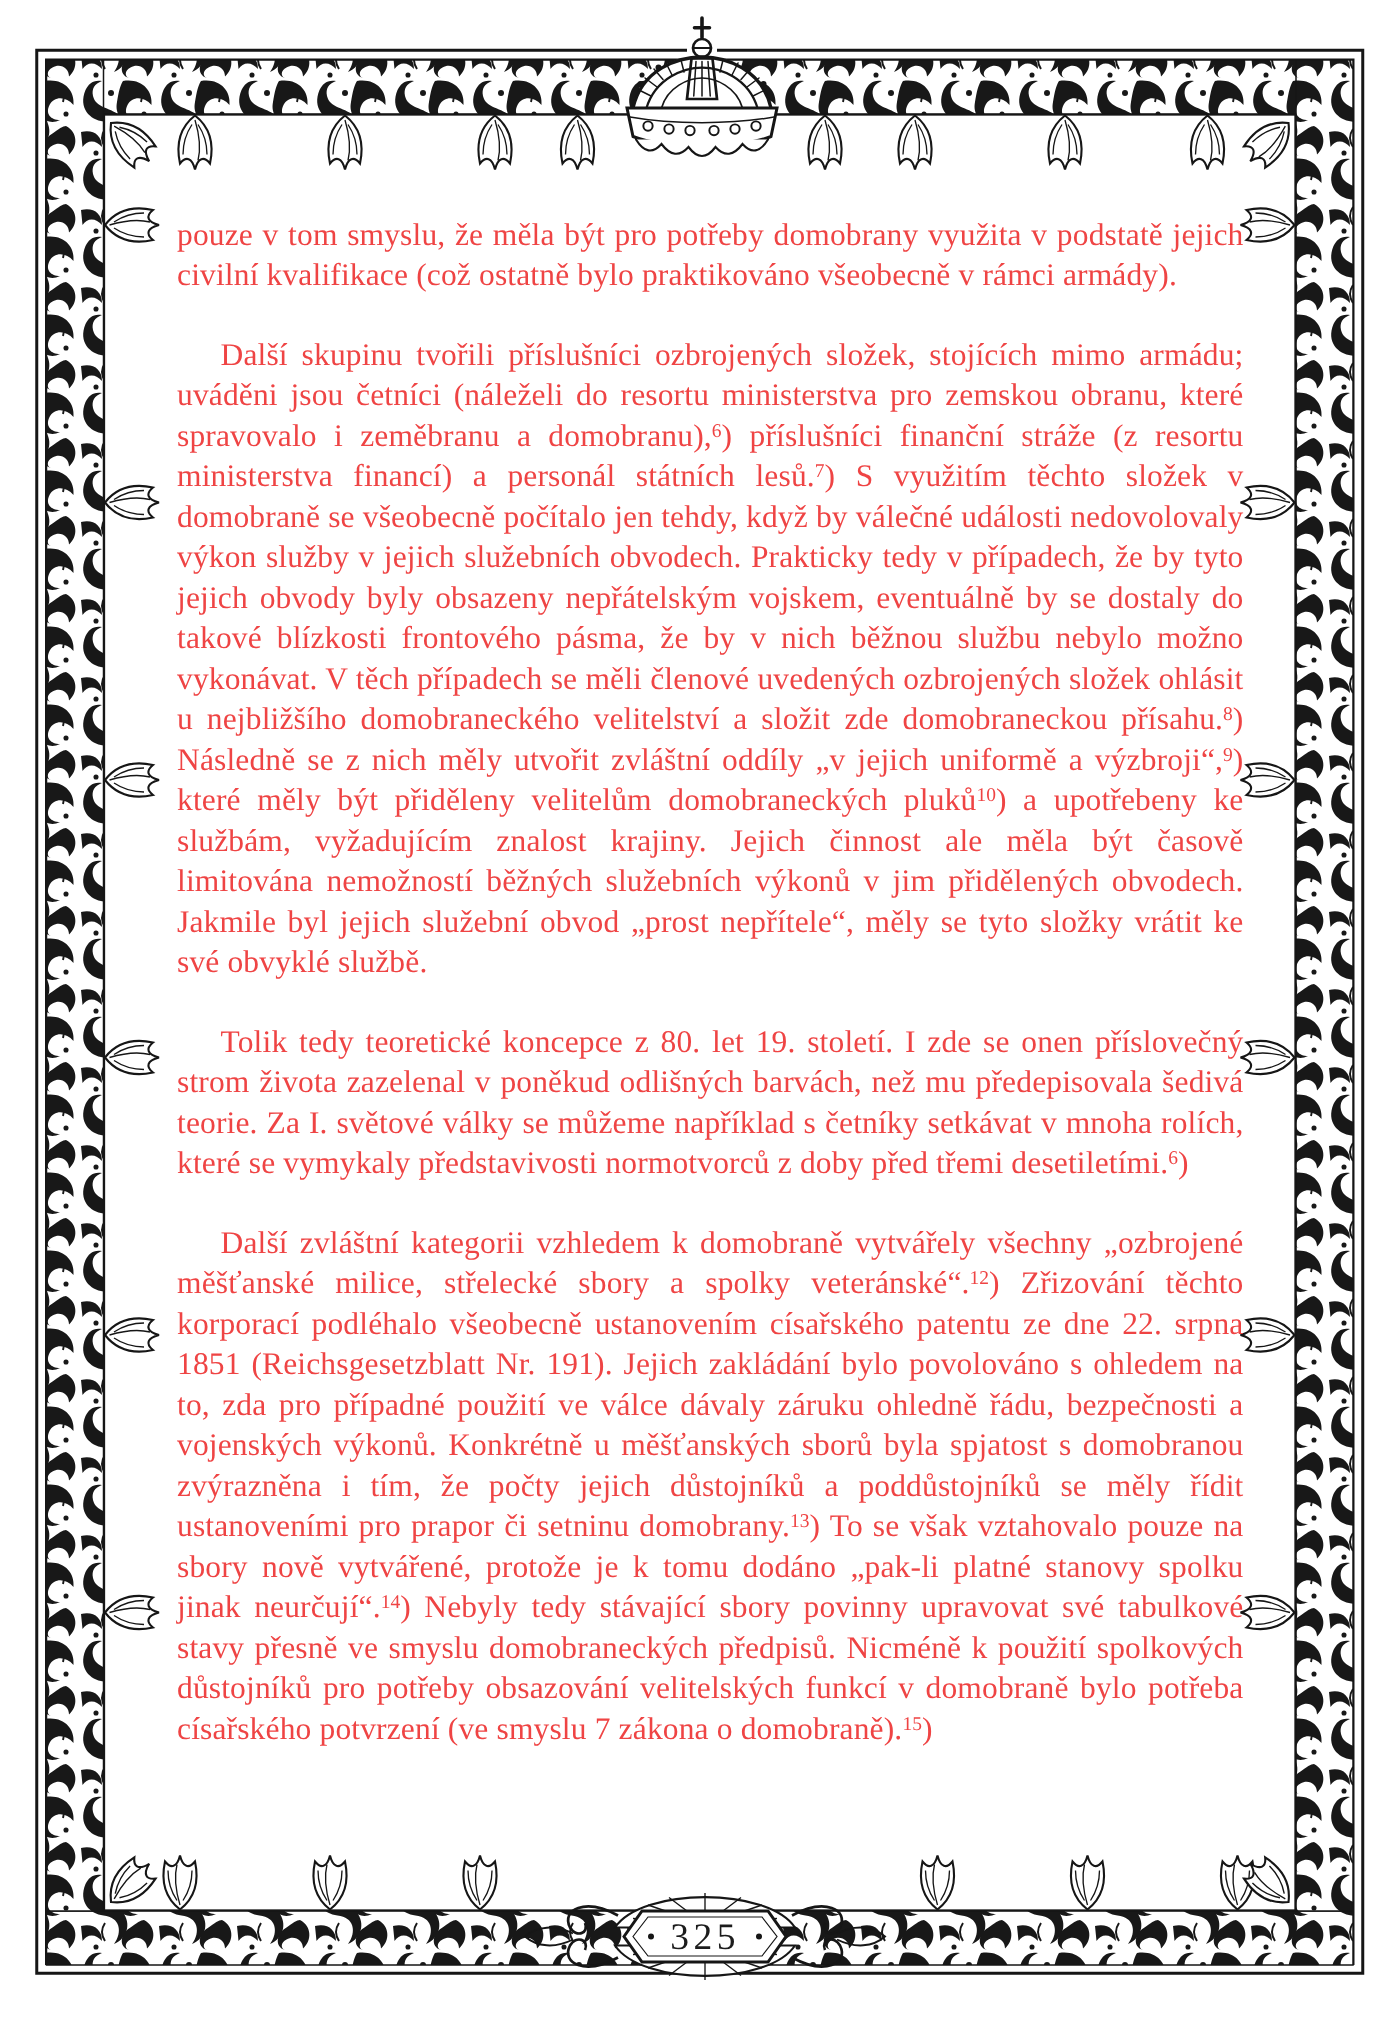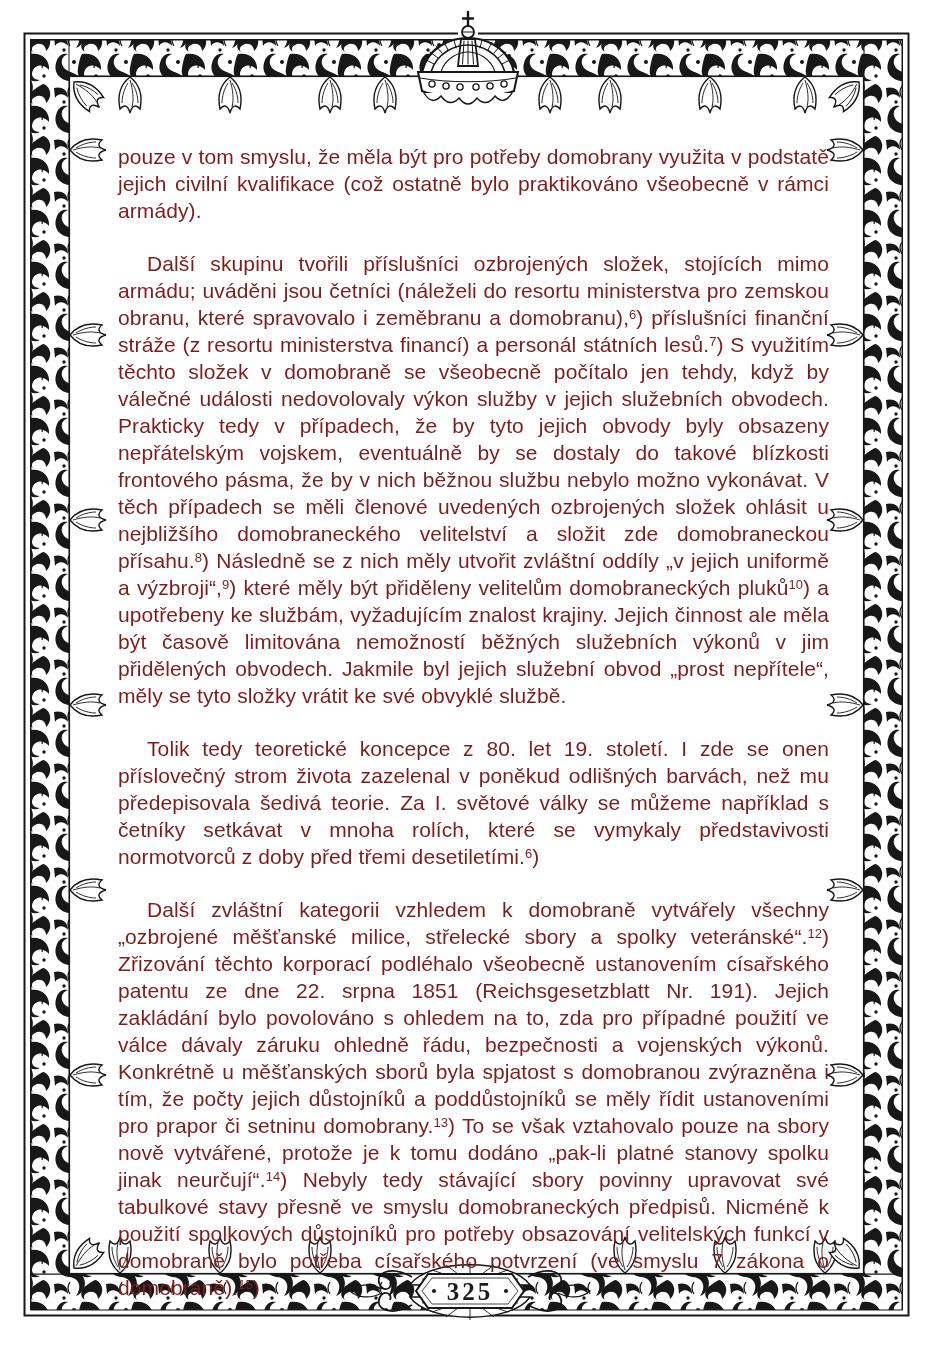--- a/index.html
+++ b/index.html
@@ -10,44 +10,43 @@
     position: relative;
   }
   .frame-svg {
     position: absolute; left: 0; top: 0;
     width: 933px; height: 1346px;
   }
   .text-block {
     position: absolute;
     left: 118px; top: 143px;
     width: 711px;
-    font-family: Liberation Sans, sans-serif;
+    font-family: Liberation Serif, serif;
     font-size: 21px;
     line-height: 27px;
     letter-spacing: 0.1px;
-    color: #7f1d1d;
+    color: #ef4444;
     text-align: justify;
   }
   .text-block p.para { margin: 0 0 26px 0; }
   .text-block p.indent { text-indent: 29px; }
   .text-block sup {
     font-size: 13px;
     line-height: 0;
     vertical-align: 6px;
     letter-spacing: 0;
   }
   .page-number {
     position: absolute;
     left: 470px; top: 1278px;
     transform: translateX(-50%);
     font-family: "Liberation Serif", "DejaVu Serif", serif;
     font-size: 25px;
     letter-spacing: 3px;
     color: #1c1c1c;
-    font-weight: bold;
   }
 </style>
 </head>
 <body>
 
 <svg class="frame-svg" viewBox="0 0 933 1346" aria-hidden="true">
   <defs>
     <pattern id="foliage" width="52" height="52" patternUnits="userSpaceOnUse">
       <rect width="52" height="52" fill="#ffffff"></rect>
       <path d="M5 8 C0 20 8 28 17 29 C28 30 30 40 24 48 C34 44 36 32 28 25 C20 19 12 20 10 12 C9 7 11 4 16 2 C10 1 7 4 5 8 Z" fill="#181818"></path>

